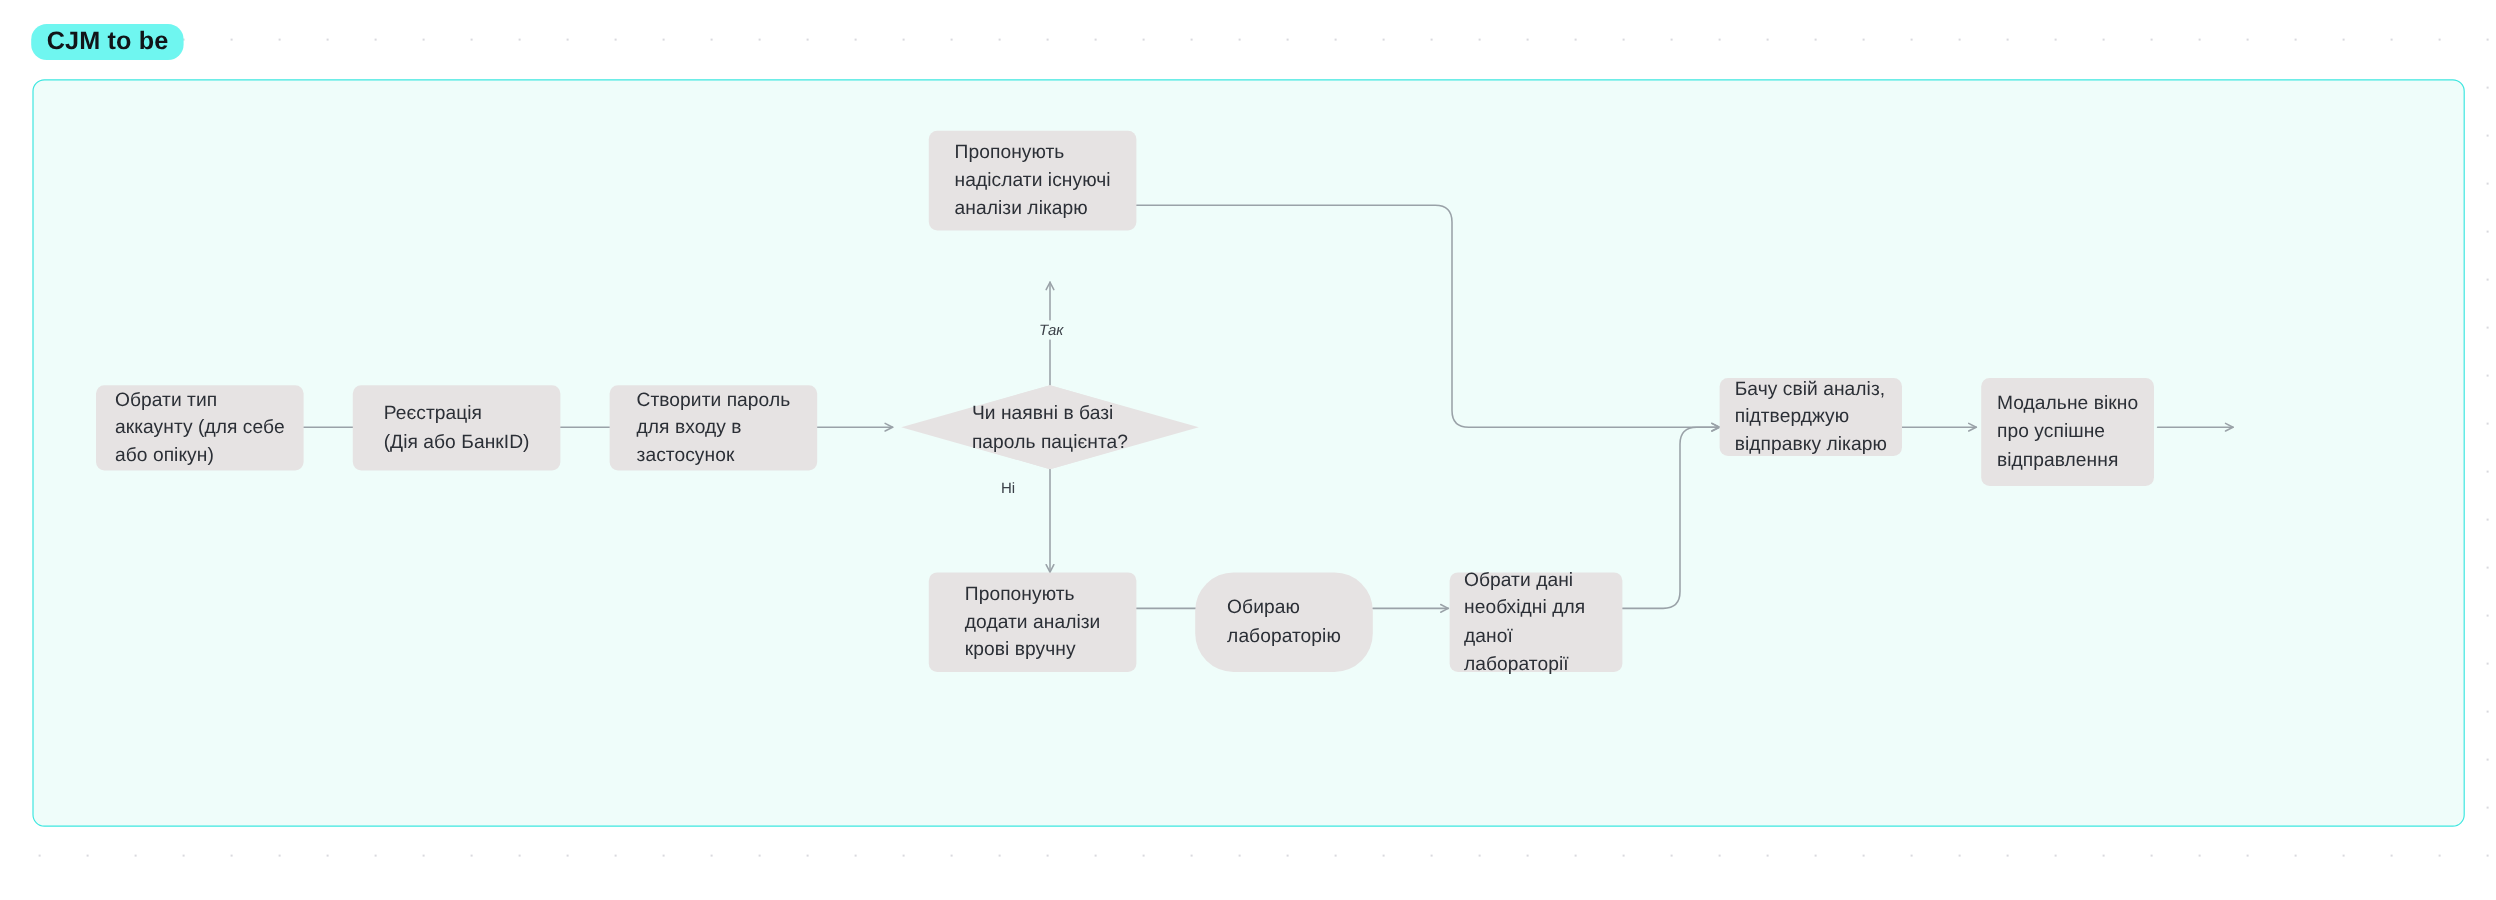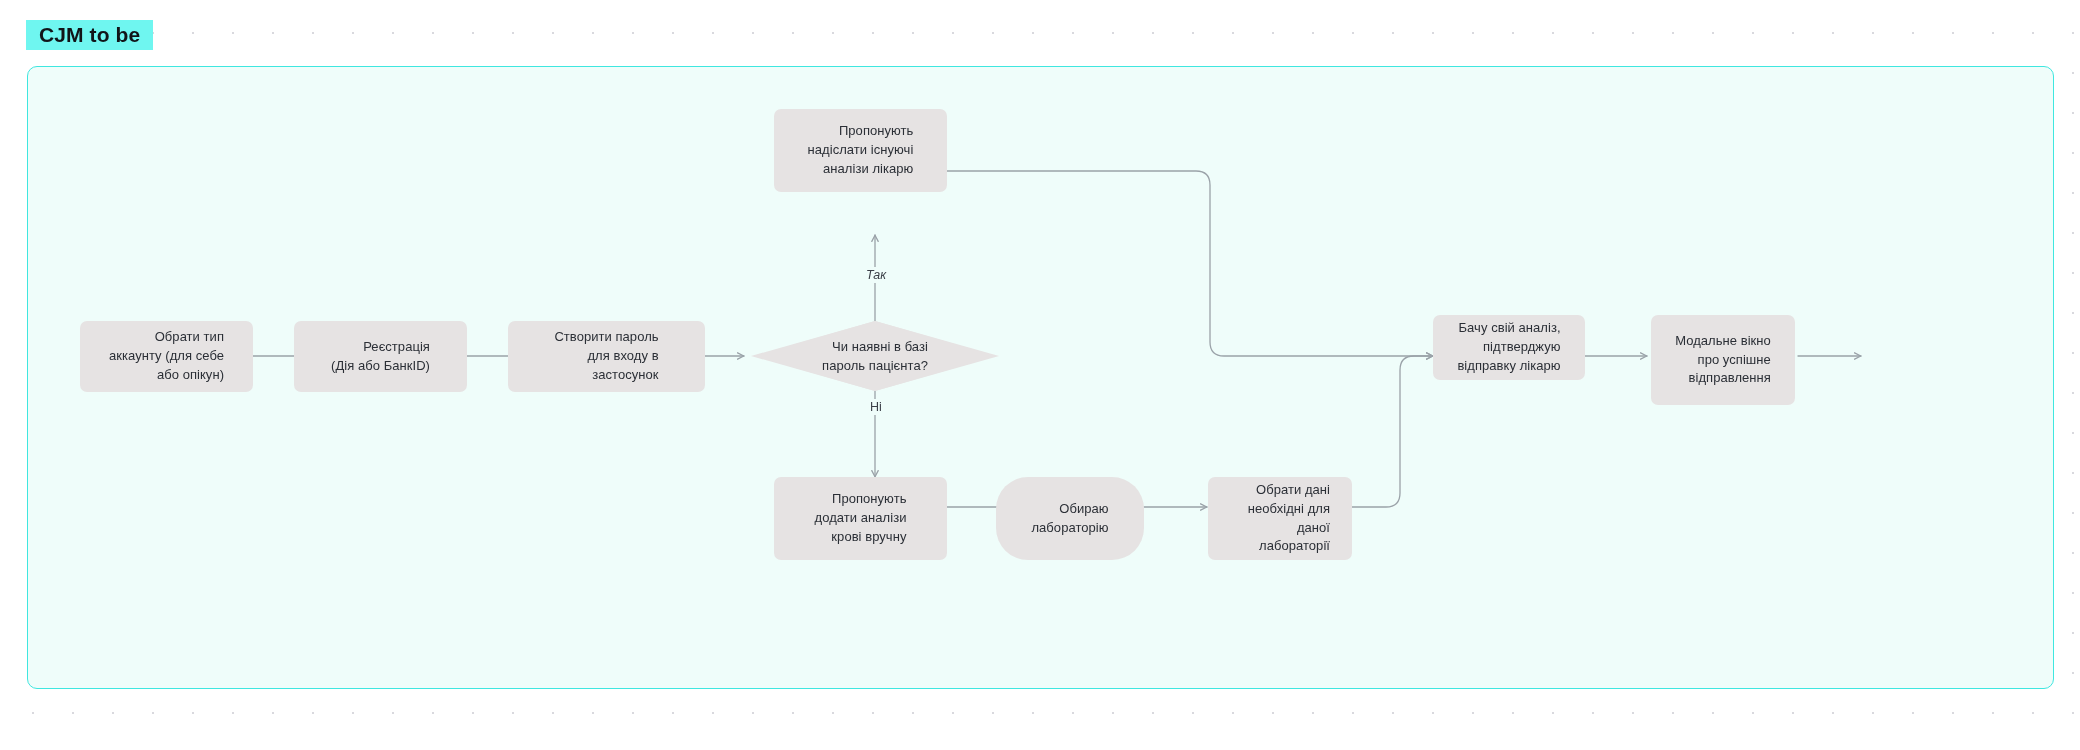--- a/index.html
+++ b/index.html
@@ -23,21 +23,21 @@
   
   #frame-label {
     position: absolute;
     left: 26px;
     top: 20px;
     height: 30px;
     padding: 0 13px;
     display: flex;
     align-items: center;
     background: #6ff6f0;
-    border-radius: 0;
+    border-radius: 13px;
     font-size: 21px;
     font-weight: 700;
     color: #111418;
     letter-spacing: 0.1px;
     white-space: nowrap;
     z-index: 5;
   }
 
   
   #frame {
@@ -59,26 +59,26 @@
     width: 2027px;
     height: 623px;
   }
 
   
   .node {
     position: absolute;
     display: flex;
     align-items: center;
     justify-content: center;
-    text-align: right;
+    text-align: left;
     color: #2b2f36;
-    font-size: 13px;
+    font-size: 16px;
     line-height: 1.45;
     letter-spacing: 0.05px;
-    padding: 4px 22px;
+    padding: 4px 12px;
     white-space: pre-line;
   }
 
   .node.process {
     background: #e6e3e3;
     border-radius: 7px;
   }
 
   .node.decision {
     background: transparent;
@@ -139,21 +139,21 @@
     <polygon points="847,254 971,289 847,324 723,289" fill="#e6e3e3"></polygon>
   </svg>
 
   <div class="node process" style="left:52px; top:254px; width:173px; height:71px;">Обрати тип
 аккаунту (для себе
 або опікун)</div>
 
   <div class="node process" style="left:266px; top:254px; width:173px; height:71px;">Реєстрація
 (Дія або БанкID)</div>
 
-  <div class="node process" style="left:480px; top:254px; width:197px; height:71px;">Створити пароль
+  <div class="node process" style="left:480px; top:254px; width:173px; height:71px;">Створити пароль
 для входу в
 застосунок</div>
 
   <div class="node decision" style="left:731px; top:254px; width:232px; height:71px;">Чи наявні в базі
 пароль пацієнта?</div>
 
   <div class="node process" style="left:746px; top:42px; width:173px; height:83px;">Пропонують
 надіслати існуючі
 аналізи лікарю</div>
 
@@ -172,15 +172,15 @@
 підтверджую
 відправку лікарю</div>
 
   <div class="node process" style="left:1623px; top:248px; width:144px; height:90px;">Модальне вікно
 про успішне
 відправлення</div>
 
 
   <div class="edge-label" style="left:826px; top:200px; width:44px;font-style:italic;">Так</div>
 
-  <div class="edge-label" style="left: 826px; width: 44px; top: 332px;">Ні</div>
+  <div class="edge-label" style="left: 790px; width: 44px; top: 332px;">Ні</div>
 
 </div>
 
 </body></html>

